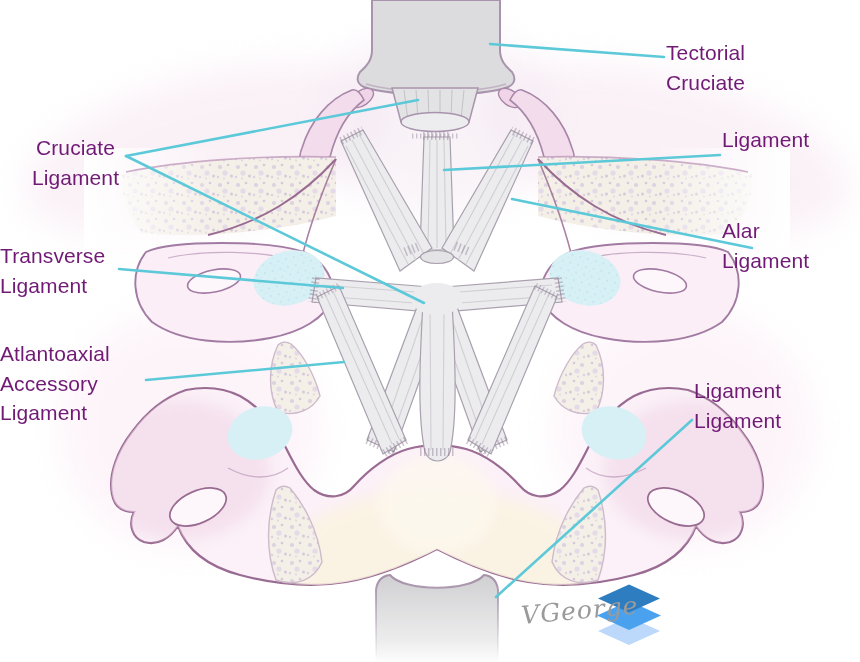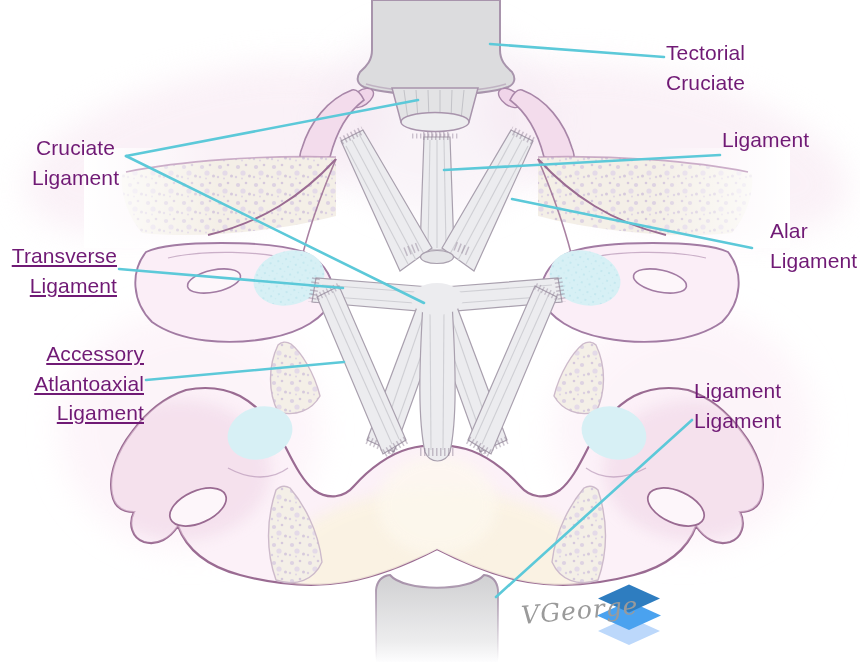--- a/index.html
+++ b/index.html
@@ -5,21 +5,21 @@
   html,body{margin:0;padding:0;background:#fff;}
   #stage{
     position:relative;width:860px;height:662px;overflow:hidden;background:#ffffff;
     font-family:"Liberation Sans","DejaVu Sans",sans-serif;
   }
   #art{position:absolute;left:0;top:0;}
   .label{
     position:absolute;font-size:21px;line-height:29.5px;color:#701a75;
     letter-spacing:.1px;white-space:nowrap;
   }
-  .label.r{text-align:right;text-decoration:underline;}
+  .label.r{text-align:left;}
   .label.c{text-align:center;}
   #signature{
     position:absolute;left:521px;top:597px;width:90px;
     font-family:"DejaVu Serif","Liberation Serif",serif;
     font-style:italic;font-size:25px;color:#9a9a9a;
     transform:rotate(-5deg);letter-spacing:1px;
   }
 </style>
 </head>
 <body>
@@ -252,35 +252,35 @@
   <div>Cruciate</div>
   <div>Ligament</div>
 </div>
 
 <div class="label r" style="left:0px;top:241px;width:117px;">
   <div>Transverse</div>
   <div>Ligament</div>
 </div>
 
 <div class="label r" style="left:0px;top:339px;width:144px;">
+  <div>Atlantoaxial</div>
   <div>Accessory</div>
-  <div>Atlantoaxial</div>
   <div>Ligament</div>
 </div>
 
 <div class="label" style="left:666px;top:38px;">
   <div>Tectorial</div>
   <div>Cruciate</div>
 </div>
 
 <div class="label" style="left:722px;top:125px;">
   <div>Ligament</div>
 </div>
 
-<div class="label" style="left:770px;top:216px;">
+<div class="label" style="left:722px;top:216px;">
   <div>Alar</div>
   <div>Ligament</div>
 </div>
 
 <div class="label" style="left:694px;top:376px;">
   <div>Ligament</div>
   <div>Ligament</div>
 </div>
 
 <div id="signature">VGeorge</div>

